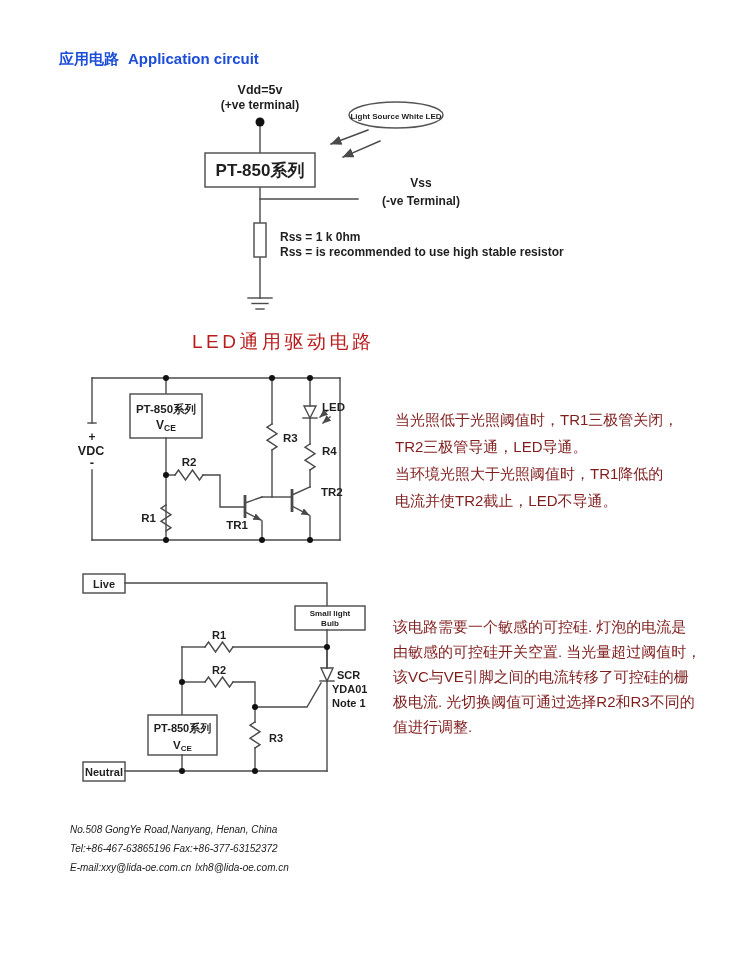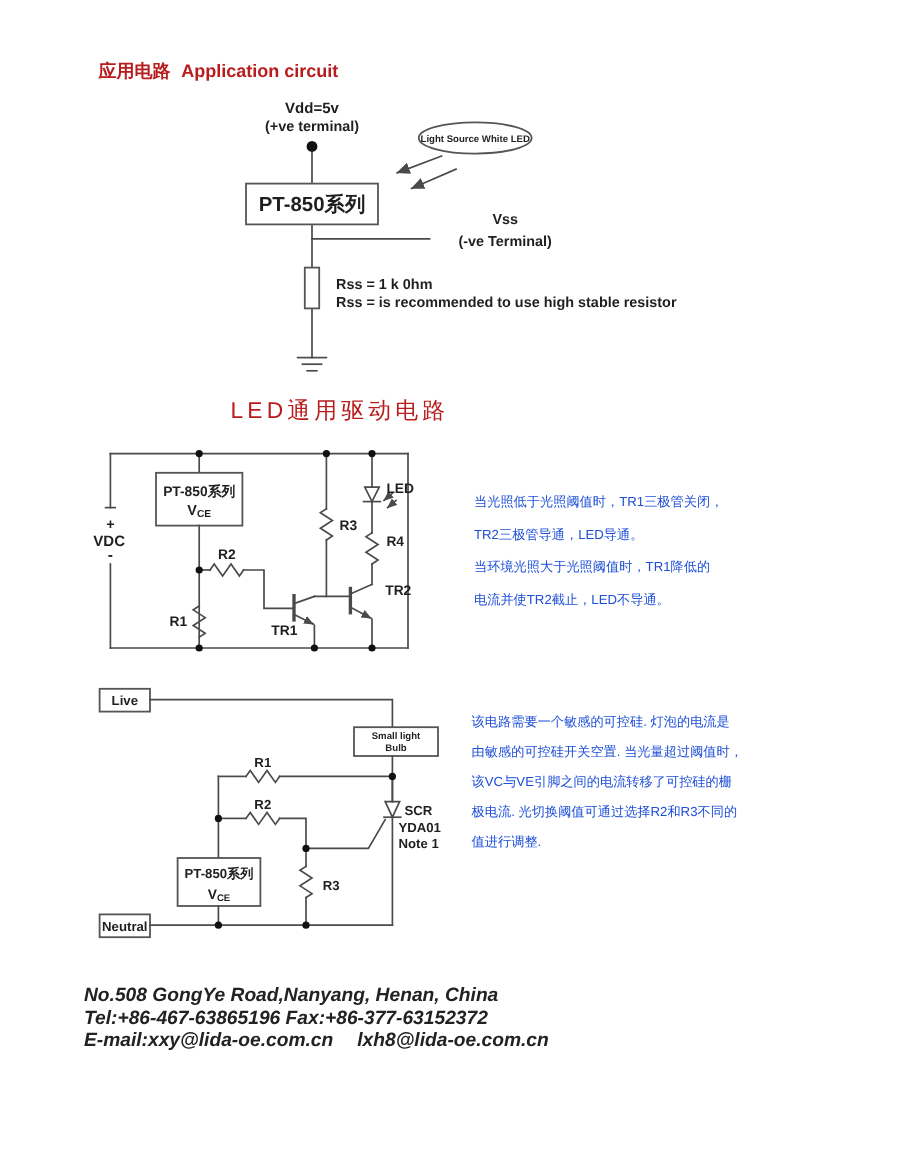--- a/index.html
+++ b/index.html
@@ -1,30 +1,30 @@
 <!DOCTYPE html>
 <html><head>
 <meta charset="utf-8">
 <style>
   html,body{margin:0;padding:0;}
   body{
     width:750px;height:970px;background:#ffffff;position:relative;overflow:hidden;
     font-family:"Liberation Sans",sans-serif;color:#1f1f1f;
   }
   .abs{position:absolute;}
-  .page-title{left:82px;top:50px;font-size:15px;font-weight:700;color:#b91c1c;}
+  .page-title{left:59px;top:50px;font-size:15px;font-weight:700;color:#1d4ed8;}
   .page-title .en{margin-left:9px;}
   .heading2{left:192px;top:329px;font-size:19px;font-weight:500;letter-spacing:3.5px;color:#b91c1c;}
-  .para{font-size:11px;color:#1d4ed8;white-space:pre-line;}
+  .para{font-size:15px;color:#7f1d1d;white-space:pre-line;}
   .para1{left:395px;top:406px;width:305px;line-height:27px;}
-  .para2{left:393px;top:590px;width:320px;line-height:25px;}
+  .para2{left:393px;top:614px;width:320px;line-height:25px;}
   .footer{left:70px;top:820px;width:620px;font-style:italic;color:#222;}
   .footer .company{font-size:16.5px;font-weight:700;letter-spacing:.3px;margin-bottom:9px;}
-  .footer .fline{font-size:16px;line-height:19px;font-weight:700;}
-  .footer .email2{margin-left:20px;}
+  .footer .fline{font-size:10px;line-height:19px;font-weight:400;}
+  .footer .email2{margin-left:4px;}
   svg{overflow:visible;}
   svg .wire{stroke:#4a4a4a;stroke-width:1.4;fill:none;stroke-linecap:square;}
   svg .bar{stroke:#4a4a4a;stroke-width:2.8;fill:none;}
   svg .box{stroke:#555;stroke-width:1.5;fill:#fff;}
   svg .dot{fill:#111;stroke:none;}
   svg text{fill:#1f1f1f;font-family:"Liberation Sans",sans-serif;font-weight:600;}
 </style>
 </head>
 <body>
 

